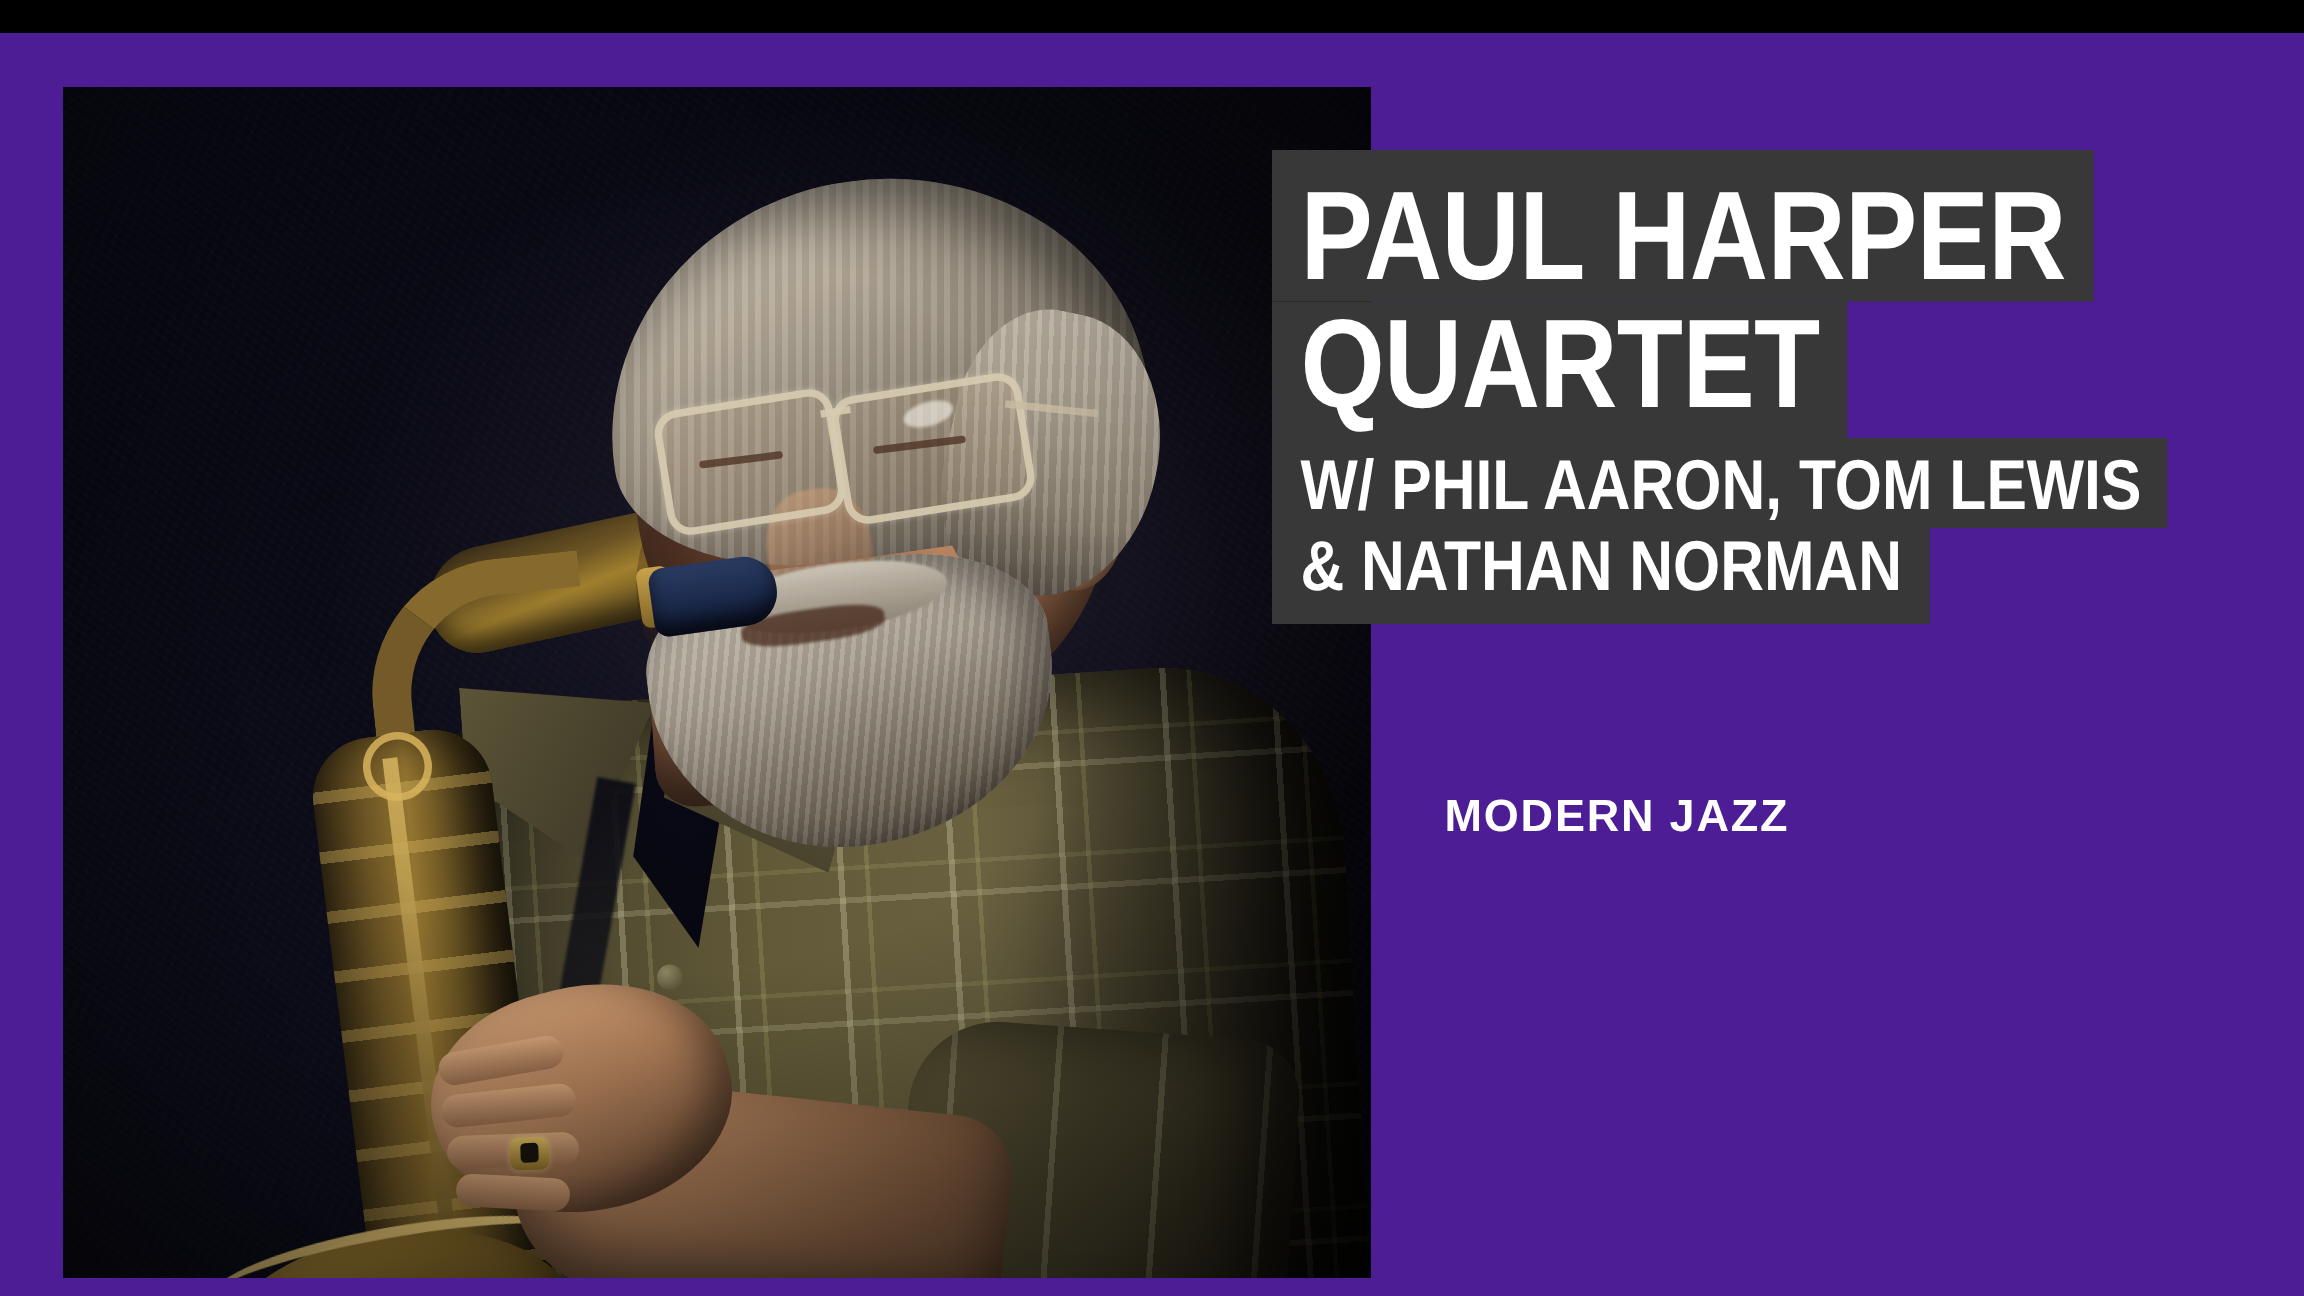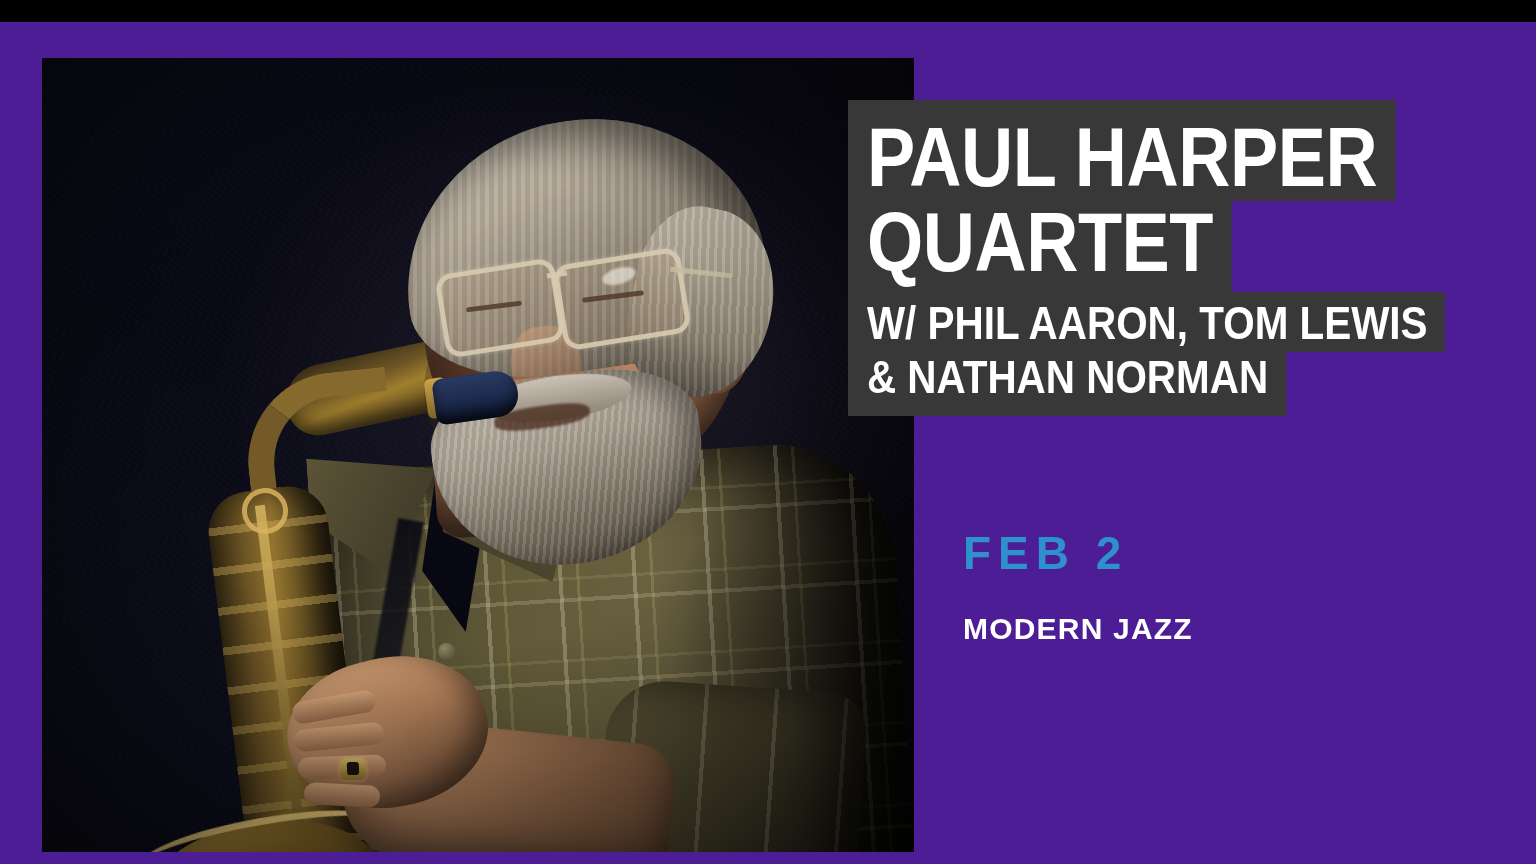--- a/index.html
+++ b/index.html
@@ -575,17 +575,16 @@
   </div>
 
   <div id="title-block">
     <span class="band band-main" style="background: rgb(56, 56, 56); color: rgb(255, 255, 255);">PAUL HARPER</span>
     <span class="band band-main second" style="background: rgb(56, 56, 56); color: rgb(255, 255, 255);">QUARTET</span>
     <span class="band band-sub" style="background: rgb(56, 56, 56); color: rgb(255, 255, 255);">W/ PHIL AARON, TOM LEWIS</span>
     <span class="band band-sub last" style="background: rgb(56, 56, 56); color: rgb(255, 255, 255);">&amp; NATHAN NORMAN</span>
   </div>
 
   <div id="meta-block">
-    <div class="date-line" style="color: rgb(46, 145, 206);">FEB 2</div>
     <div class="genre-line">MODERN JAZZ</div>
   </div>
 
 </div>
 
 </body></html>

